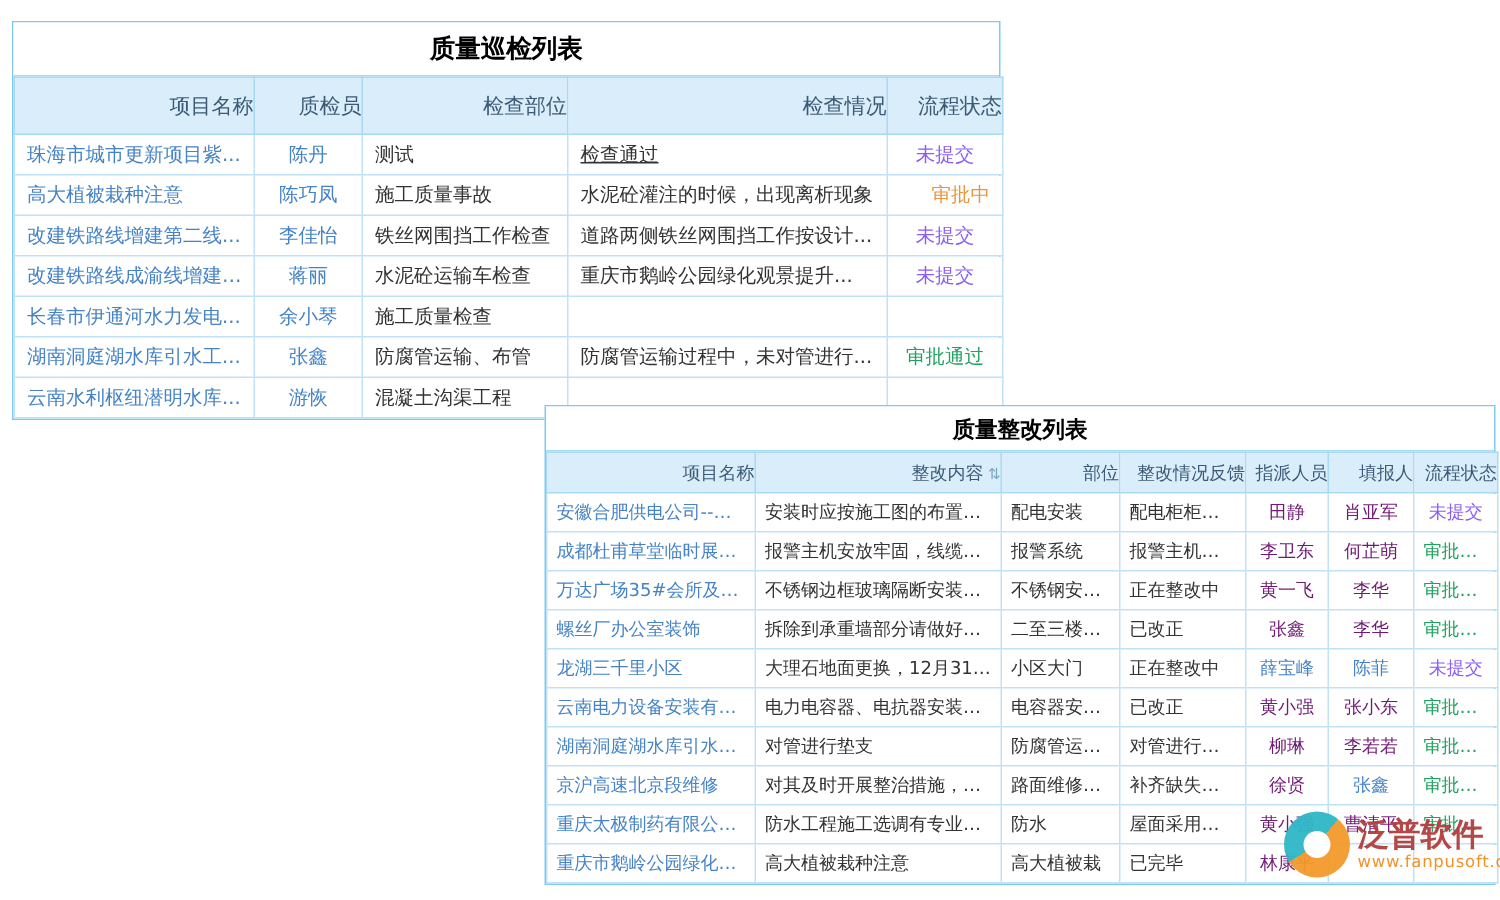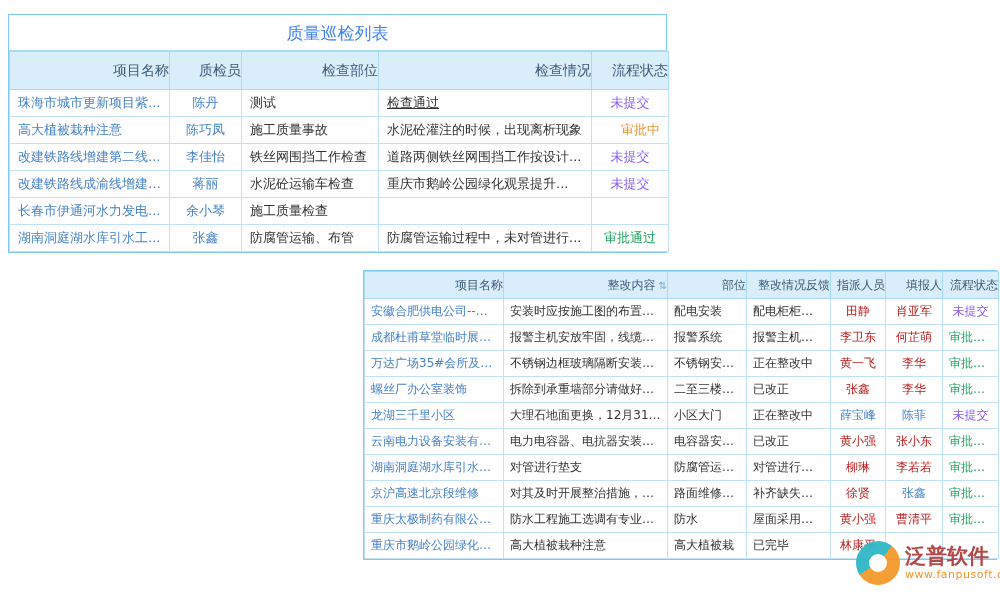--- a/index.html
+++ b/index.html
@@ -4,21 +4,21 @@
 <style>
   * { margin:0; padding:0; box-sizing:border-box; }
   html,body { width:1000px; height:600px; }
   body {
     position:relative; overflow:hidden; background:#fff;
     font-family:"DejaVu Sans","Liberation Sans",sans-serif; color:#333;
   }
   .panel { position:absolute; background:#fff; border:1px solid #7fcbef; }
   .t1 { left:8px;  top:14px;  width:659px; z-index:1; }
   .t2 { left:363px; top:270px; width:634px; z-index:2; }
-  .panel-title { text-align:center; font-weight:normal; color:#3b82f6; background:#fff; border-bottom:1px solid #a9daf3; }
+  .panel-title { text-align:center; font-weight:bold; color:#000000; background:#fff; border-bottom:1px solid #a9daf3; }
   .t1 .panel-title { height:36px; line-height:36px; font-size:17px; }
   .t2 .panel-title { height:30px; line-height:30px; font-size:15px; }
   table { width:100%; border-collapse:collapse; table-layout:fixed; }
   th {
     background:#d9edfb; color:#3c5a76; font-weight:normal;
     border:1px solid #a9daf3; text-align:right; overflow:hidden; white-space:nowrap;
   }
   td {
     border:1px solid #bfe2f7; color:#333; background:#fff;
     overflow:hidden; white-space:nowrap; text-overflow:ellipsis;
@@ -26,21 +26,21 @@
   .t1 th { height:38px; font-size:14px; }
   .t1 td { height:27px; font-size:13px; padding:0 8px; }
   .t2 th { height:27px; font-size:12px; }
   .t2 td { height:26px; font-size:12px; padding:0 6px; }
   .link { color:#4583c6; }
   .center { text-align:center; }
   .underline { text-decoration:underline; }
   .status-red    { color:#8b5cf6; text-align:center; }
   .status-orange { color:#e8953d; text-align:right; }
   .status-green  { color:#1fa25f; text-align:center; }
-  .person { color:#b91c1c; text-align:center; }
+  .person { color:#701a75; text-align:center; }
   .person-blue { color:#4583c6; }
   .sort { font-size:10px; color:#7ba6c4; margin-left:3px; cursor:pointer; }
   .watermark {
     position:absolute; left:856px; top:541px; z-index:3;
     display:flex; align-items:center; gap:5px; opacity:.95;
   }
   .wm-icon {
     width:44px; height:44px; border-radius:50%; position:relative; flex:0 0 auto;
     background:conic-gradient(from 40deg, #f39a2b 0 55%, #2fb7c6 55% 100%);
   }
@@ -106,25 +106,33 @@
         <td></td>
         <td class="center"></td>
       </tr>
       <tr>
         <td class="link">湖南洞庭湖水库引水工...</td>
         <td class="link center">张鑫</td>
         <td>防腐管运输、布管</td>
         <td>防腐管运输过程中，未对管进行...</td>
         <td class="status-green">审批通过</td>
       </tr>
+      <tr>
+        <td class="link">云南水利枢纽潜明水库...</td>
+        <td class="link center">游恢</td>
+        <td>混凝土沟渠工程</td>
+        <td></td>
+        <td class="center"></td>
+      </tr>
     </tbody>
   </table>
 </section>
 
 <section class="panel t2">
+  <div class="panel-title">质量整改列表</div>
   <table>
     <colgroup>
         <col style="width:139px">
         <col style="width:164px">
         <col style="width:79px">
         <col style="width:84px">
         <col style="width:55px">
         <col style="width:57px">
         <col style="width:56px">
       </colgroup>

